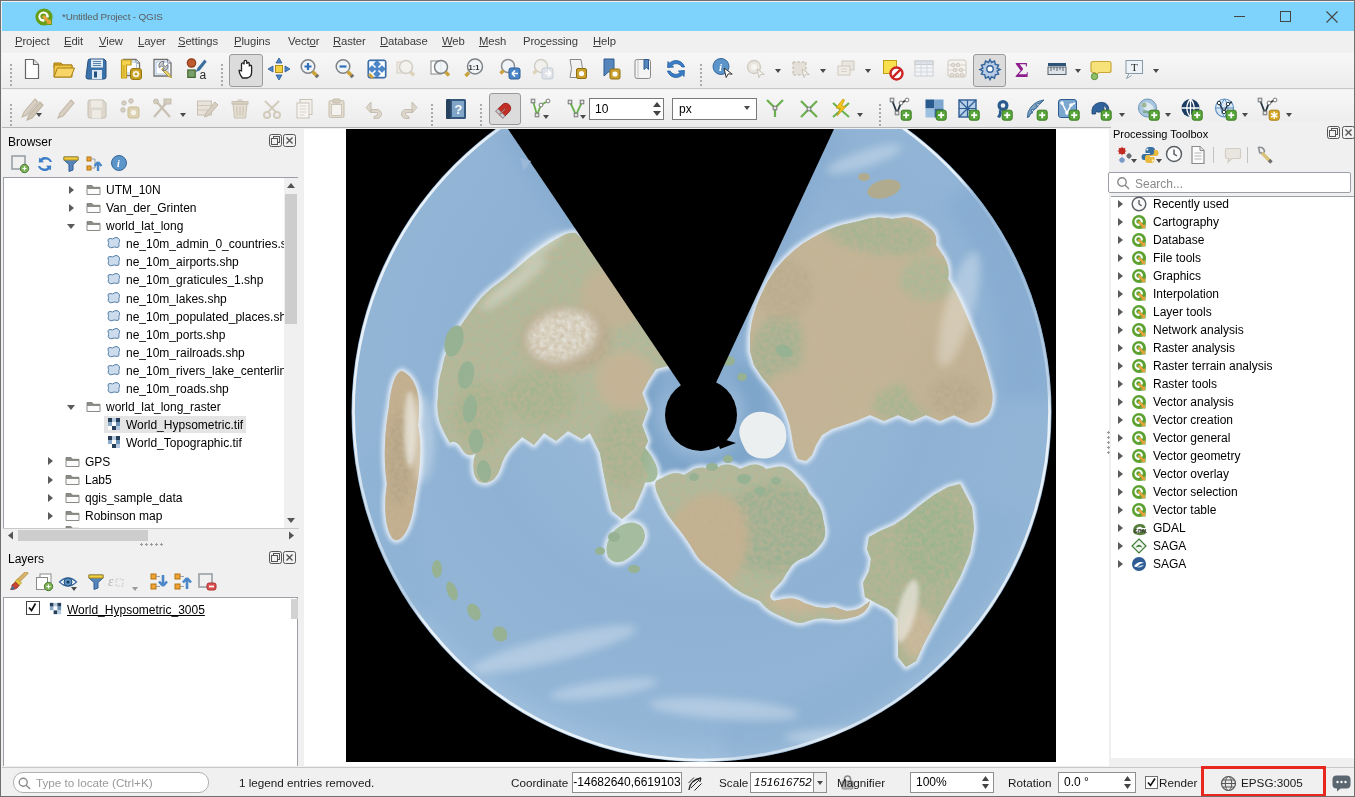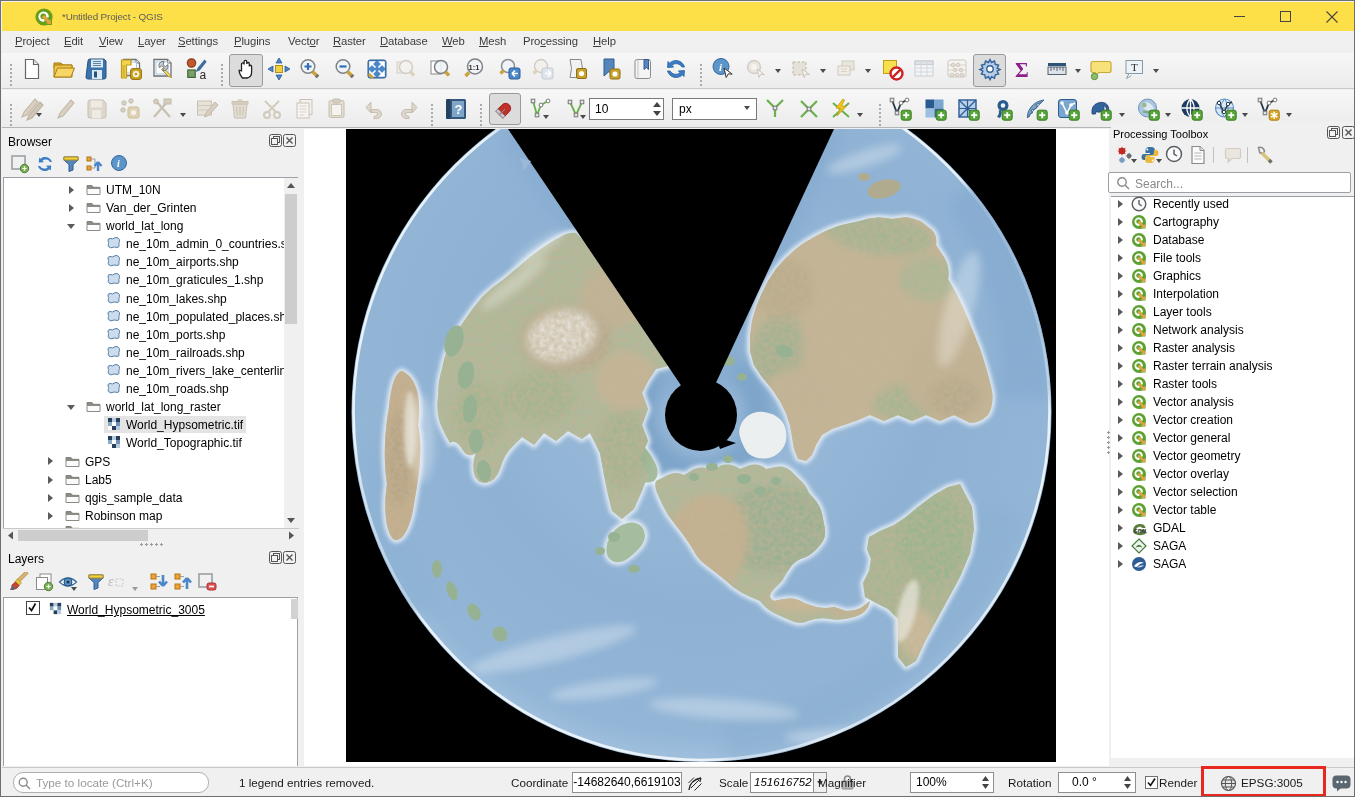--- a/index.html
+++ b/index.html
@@ -1,21 +1,21 @@
 <!DOCTYPE html>
 <html><head>
 <meta charset="utf-8">
 <style>
   * { margin:0; padding:0; box-sizing:border-box; }
   html,body { width:1355px; height:797px; overflow:hidden; }
   body { font-family:"Liberation Sans", sans-serif; font-size:12px; color:#000;
          background:#f0f0f0; position:relative; border:1px solid #6f6f6f; }
   .abs { position:absolute; }
   
-  #titlebar { position:absolute; left:1px; top:1px; width:1353px; height:29px; background:#fde047;padding-left:16px; }
+  #titlebar { position:absolute; left:1px; top:1px; width:1353px; height:29px; background:#7dd3fc;padding-left:16px; }
   #title-text { position:absolute; left:60px; top:9px; font-size:9.9px; letter-spacing:-0.15px; color:#5c5c5c; }
   .winbtn { position:absolute; top:0; width:45px; height:29px; color:#444; text-align:center; line-height:29px; font-size:13px;}
   
   #menubar { position:absolute; left:1px; top:30px; width:1353px; height:22px; background:#f0f0f0; }
   .menu-item { position:absolute; top:4px; font-size:11.3px; letter-spacing:-0.1px; color:#3c3c3c; }
   .menu-item u { text-decoration:underline; }
   
   #toolbar1 { position:absolute; left:1px; top:52px; width:1353px; height:36px; background:linear-gradient(#f7f7f7,#ececec); border-bottom:1px solid #c8c8c8;}
   #toolbar2 { position:absolute; left:1px; top:89px; width:1353px; height:38px; background:linear-gradient(#f7f7f7,#ececec); border-bottom:1px solid #b4b4b4;}
   .grip { position:absolute; width:5px; height:24px;
@@ -1188,30 +1188,30 @@
     </svg>
   <div class="sb-label" style="left:717px;">Scale</div>
   <div class="sb-box" style="left:748px; width:66px; line-height:19px; padding-left:3px; font-size:11.5px;font-style:italic;">151616752</div>
   <div class="sb-box" style="left:811px; width:14px; background:#f0f0f0; border-left:1px solid #8f8f8f;">
       <div class="dd" style="left:3px;top:8px"></div>
     </div>
   <svg class="abs" style="left:839px;top:7px" width="13" height="15" viewBox="0 0 13 15">
       <rect x="1" y="6" width="11" height="8" rx="1" fill="#b5b5b5" stroke="#8a8a8a"></rect>
       <path d="M3.5 6 V4 a3 3 0 0 1 6 0 V6" fill="none" stroke="#8a8a8a" stroke-width="1.6"></path>
     </svg>
-  <div class="sb-label" style="left:816px;text-align:right;">Magnifier</div>
+  <div class="sb-label" style="left:835px;text-align:right;">Magnifier</div>
   <div class="sb-box" style="left:908px; width:84px; line-height:19px; padding-left:5px;">100%</div>
   <div class="abs" style="left:976px;top:5px;width:15px;height:19px;">
     <svg width="15" height="19" viewBox="0 0 15 19">
         <path d="M7.5 3 L11 8 H4 Z" fill="#444"></path>
         <path d="M7.5 16 L4 11 H11 Z" fill="#444"></path>
       </svg>
   </div>
   <div class="sb-label" style="left:1006px;">Rotation</div>
-  <div class="sb-box" style="left:1056px; width:78px; line-height:19px; padding-left:13px;">0.0 °</div>
+  <div class="sb-box" style="left:1056px; width:78px; line-height:19px; padding-left:5px;">0.0 °</div>
   <div class="abs" style="left:1118px;top:5px;width:15px;height:19px;">
     <svg width="15" height="19" viewBox="0 0 15 19">
         <path d="M7.5 3 L11 8 H4 Z" fill="#444"></path>
         <path d="M7.5 16 L4 11 H11 Z" fill="#444"></path>
       </svg>
   </div>
   <div class="abs" style="left:1143px;top:8px;width:13px;height:13px;background:#fff;border:1px solid #707070;">
     <svg width="11" height="11" viewBox="0 0 11 11">
         <path d="M2 5.5 L4.5 8.5 L9 1.5" fill="none" stroke="#111" stroke-width="1.6"></path>
       </svg>

